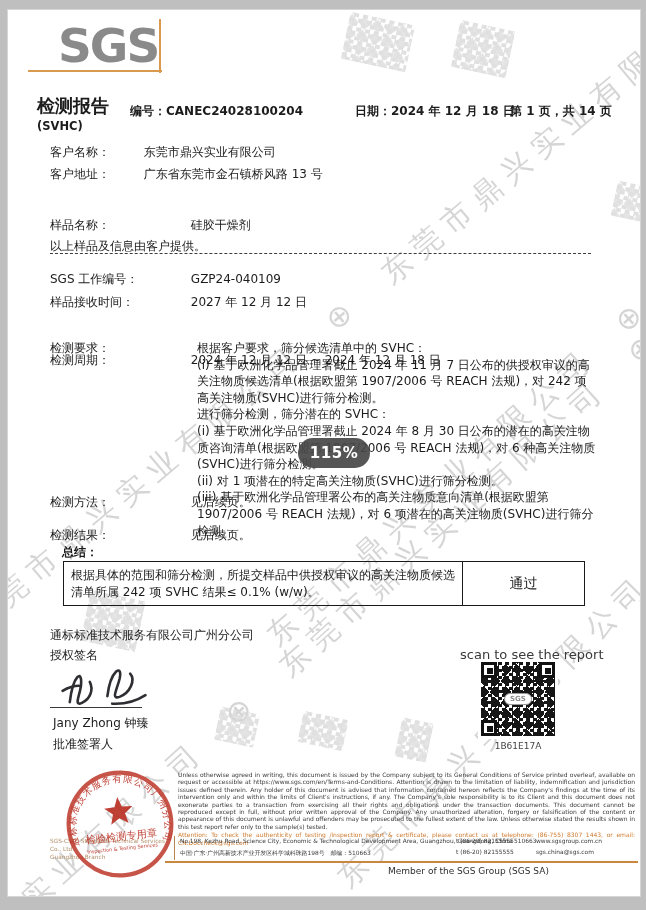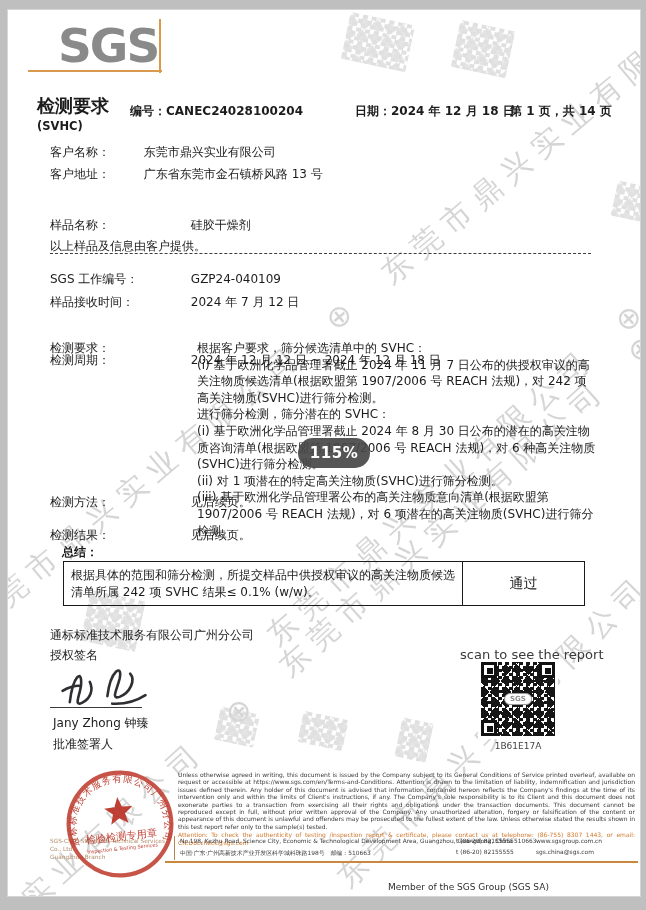--- a/index.html
+++ b/index.html
@@ -82,21 +82,21 @@
     font-size:6px;line-height:7.4px;color:#3a3a3a;text-align:justify;
   }
   .attention{color:#cf7a2e;margin-top:1px;}
   .foot-left{left:42px;top:827px;width:122px;z-index:1;font-size:5.8px;line-height:8px;color:#b2906c;}
   .foot-vsep{left:166px;top:826px;width:1px;height:24px;background:#b5854f;z-index:1;}
   .addr-row{position:absolute;z-index:1;font-size:5.9px;color:#3a3a3a;white-space:nowrap;}
   .addr-1{left:172px;top:828px;} .addr-2{left:172px;top:839px;}
   .tel-1{left:448px;top:828px;} .tel-2{left:448px;top:839px;}
   .web-1{left:528px;top:828px;} .web-2{left:528px;top:839px;}
   .foot-hr{left:157px;top:851px;width:473px;height:2px;background:#c9873f;z-index:1;}
-  .member{left:380px;top:856px;font-size:9px;color:#2e2e2e;z-index:1;margin-top:16px;}
+  .member{left:380px;top:856px;font-size:9px;color:#2e2e2e;z-index:1;}
   
   .zoom-pill{
     position:absolute;left:298px;top:438px;width:72px;height:30px;z-index:50;
     background:rgba(72,72,72,0.92);border-radius:15px;
     display:flex;align-items:center;justify-content:center;
     color:#fff;font-size:15px;font-weight:bold;letter-spacing:.5px;
   }
 </style>
 </head>
 <body>
@@ -113,21 +113,21 @@
   <div class="blob" style="left:606px;top:173px;width:30px;height:36px;"></div>
   <div class="blob" style="left:77px;top:585px;width:56px;height:52px;"></div>
   <div class="blob" style="left:209px;top:700px;width:40px;height:34px;"></div>
   <div class="blob" style="left:292px;top:705px;width:46px;height:32px;"></div>
   <div class="blob" style="left:390px;top:710px;width:32px;height:40px;"></div>
 
   <div class="abs logo-text">SGS</div>
   <div class="abs logo-vline"></div>
   <div class="abs logo-hline"></div>
 
-  <div class="abs doc-title">检测要求</div>
+  <div class="abs doc-title">检测报告</div>
   <div class="abs doc-subtitle">(SVHC)</div>
   <div class="abs meta meta-no"><span>编号：</span><span>CANEC24028100204</span></div>
   <div class="abs meta meta-date"><span>日期：</span><span>2024 年 12 月 18 日</span></div>
   <div class="abs meta meta-page">第 1 页，共 14 页</div>
 
   <div class="row" style="top:134px;">
     <span class="lbl" style="width:90px;">客户名称：</span>
     <span>东莞市鼎兴实业有限公司</span>
   </div>
   <div class="row" style="top:156px;">
@@ -140,21 +140,21 @@
   </div>
   <div class="row note" style="top:228px;">以上样品及信息由客户提供。</div>
   <div class="abs dashline"></div>
 
   <div class="row" style="top:261px;">
     <span class="lbl" style="width:137px;">SGS 工作编号：</span>
     <span>GZP24-040109</span>
   </div>
   <div class="row" style="top:284px;">
     <span class="lbl" style="width:137px;">样品接收时间：</span>
-    <span>2024 年 7 月 12 日</span>
+    <span>2027 年 12 月 12 日</span>
   </div>
   <div class="row" style="top:306px;">
     <span class="lbl" style="width:137px;margin-top:36px;">检测周期：</span>
     <span>2024 年 12 月 12 日 ~ 2024 年 12 月 18 日</span>
   </div>
 
   <div class="row" style="top:330px;">检测要求：</div>
   <div class="req-lines">
     <p>根据客户要求，筛分候选清单中的 SVHC：</p>
     <p>(i) 基于欧洲化学品管理署截止 2024 年 11 月 7 日公布的供授权审议的高关注物质候选清单(根据欧盟第 1907/2006 号 REACH 法规)，对 242 项高关注物质(SVHC)进行筛分检测。</p>

